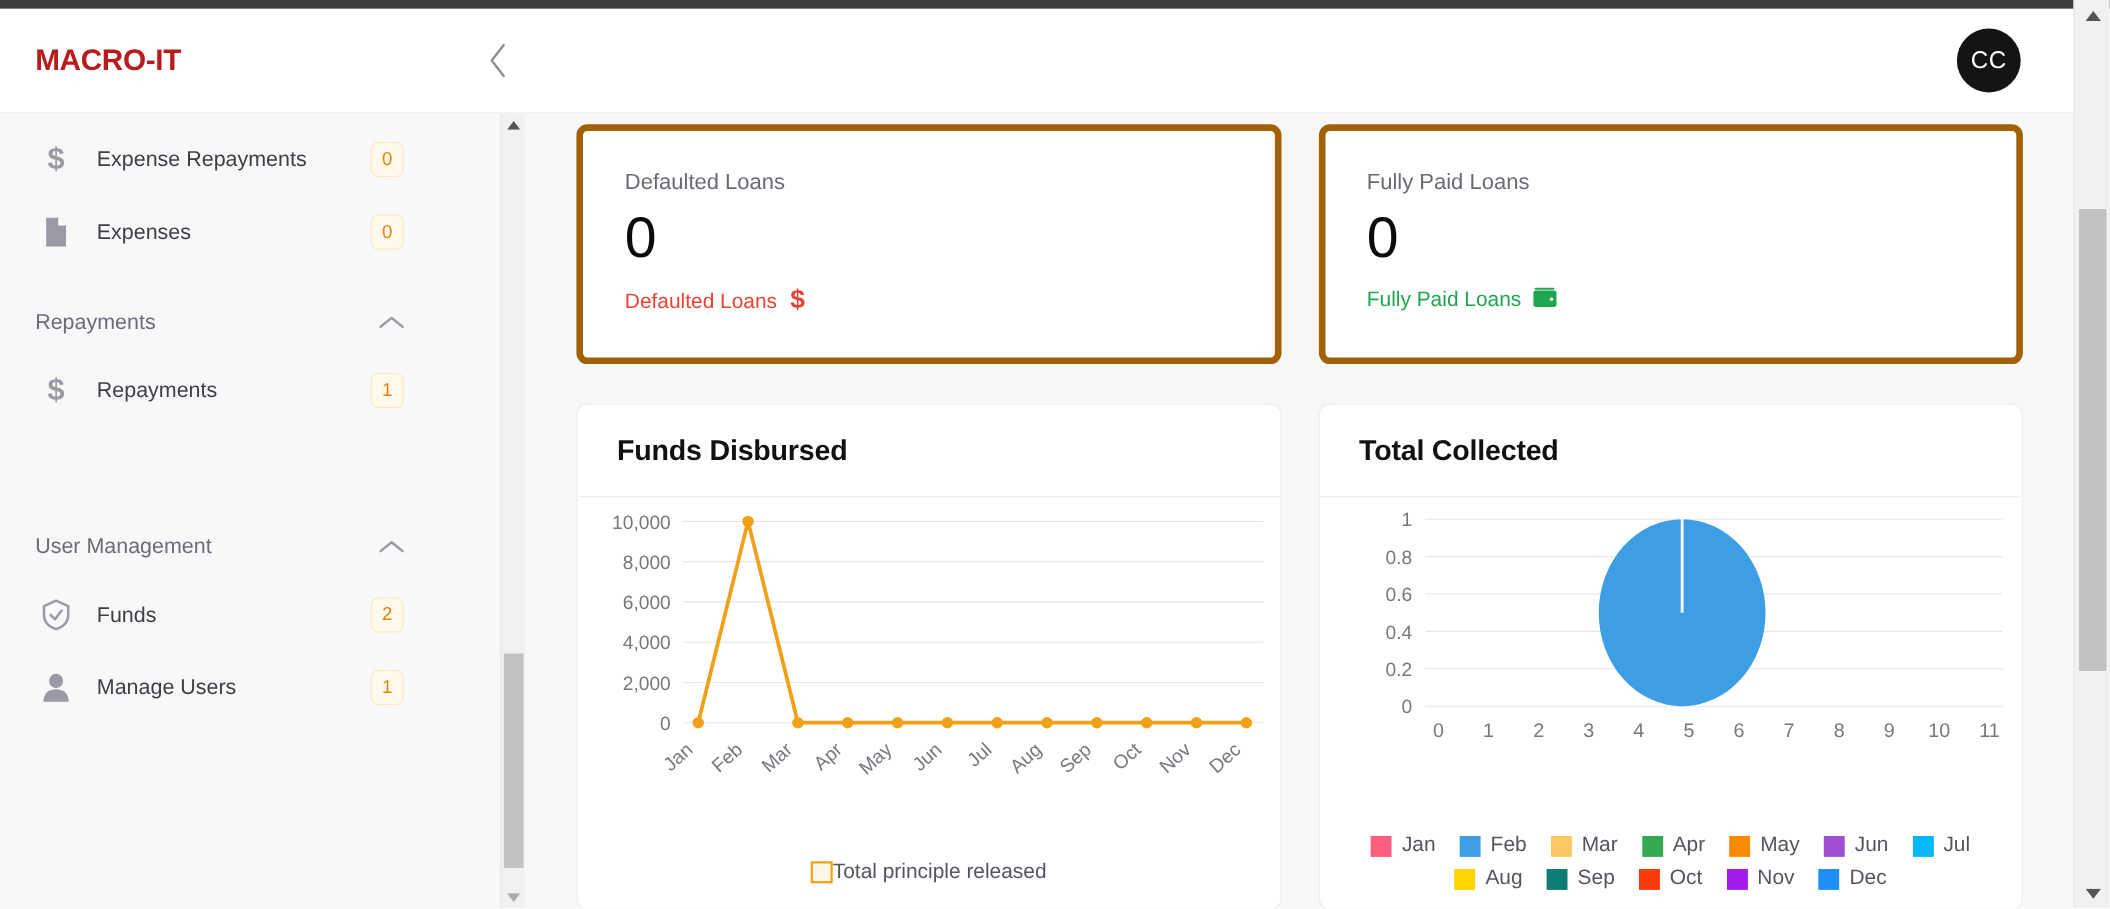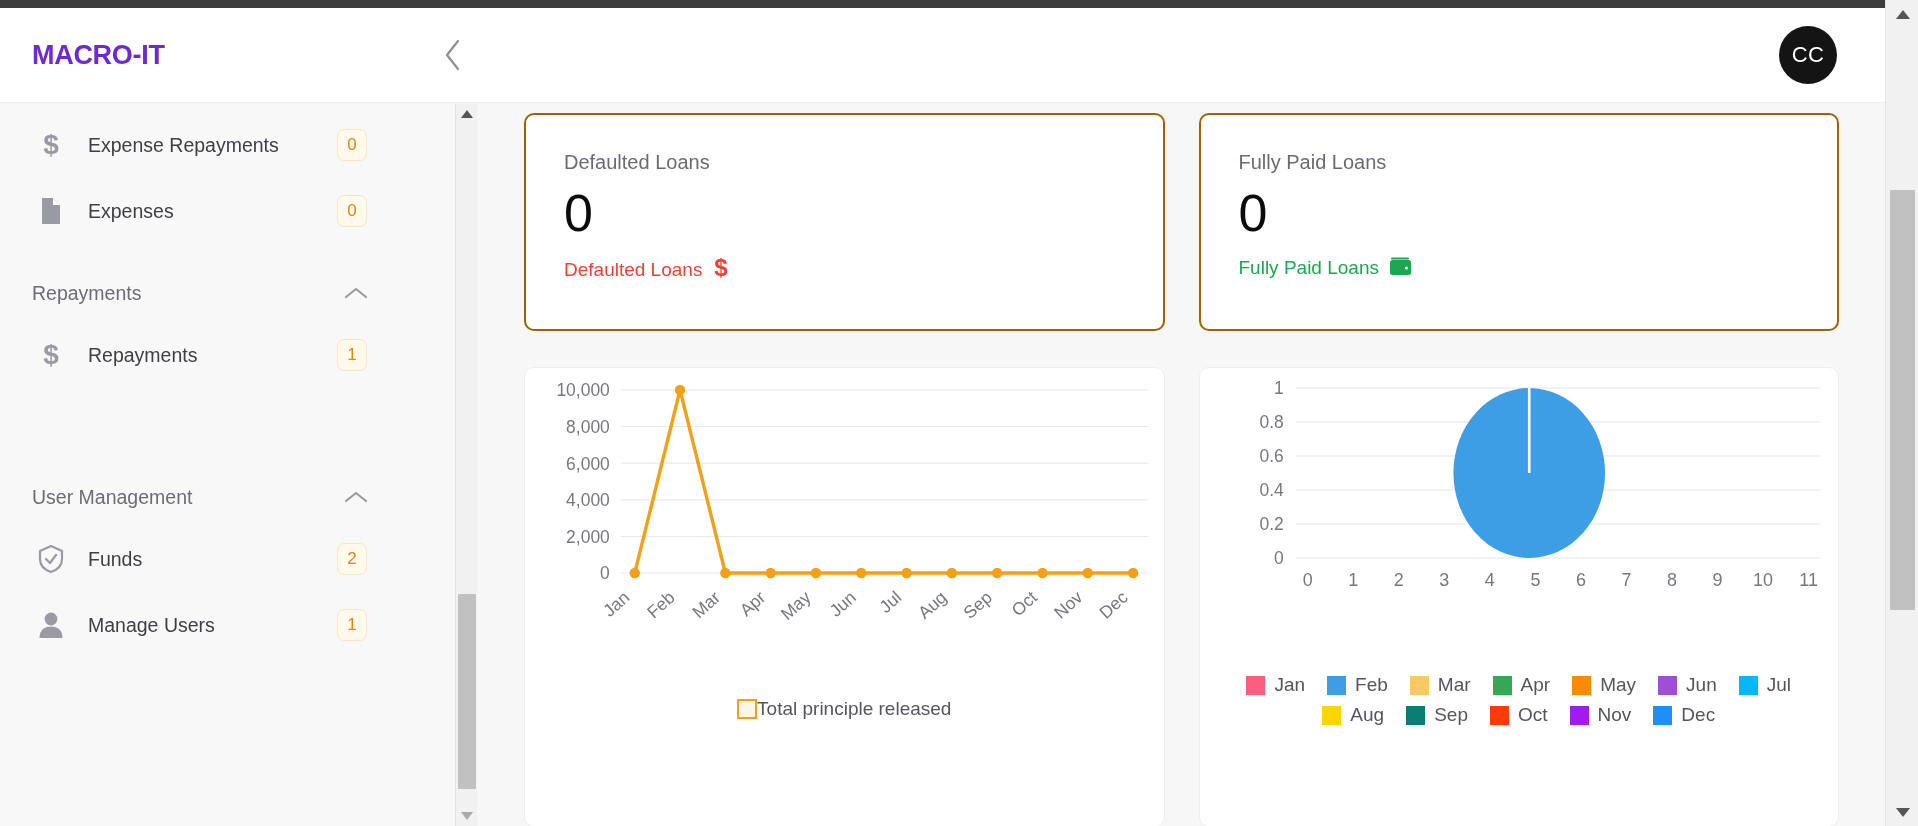--- a/index.html
+++ b/index.html
@@ -29,21 +29,21 @@
     width: 1885px; height: 95px;
     background: #ffffff;
     border-bottom: 1px solid #ededf0;
     display: flex; align-items: center;
   }
   .brand {
     margin-left: 32px;
     font-size: 27px;
     font-weight: 700;
     letter-spacing: -0.3px;
-    color: #6d28d9;
+    color: #b91c1c;
   }
   .collapse-btn {
     margin-left: 270px;
     width: 36px; height: 36px;
     display: flex; align-items: center; justify-content: center;
     cursor: pointer;
   }
   .collapse-btn svg { display:block; }
   .avatar {
     position: absolute; right: 48px; top: 18px;
@@ -172,21 +172,21 @@
     overflow: hidden;
   }
   .cards-row {
     display: flex;
     gap: 34px;
     padding: 9px 46px 0 46px;
   }
   .stat-card {
     flex: 1 1 0;
     background: #ffffff;
-    border: 2px solid #a16207;
+    border: 6px solid #a16207;
     border-radius: 10px;
     height: 218px;
     padding: 36px 38px;
   }
   .stat-title {
     font-size: 20px;
     color: #6a6a76;
     margin-bottom: 12px;
   }
   .stat-value {
@@ -409,20 +409,21 @@
             </svg>
           </span>
         </div>
       </div>
 
     </section>
 
     <section class="charts-row">
 
       <div class="chart-card">
+        <div class="chart-head">Funds Disbursed</div>
         <div class="chart-body">
           <div class="lc-wrap">
             <svg id="line-chart" width="100%" height="290" viewBox="0 0 640 290" preserveAspectRatio="none">
                 <line x1="96" y1="205" x2="625" y2="205" stroke="#e6e6ea" stroke-width="1"></line>
                 <text x="85" y="211.5" text-anchor="end" fill="#77777f" font-family="Liberation Sans, sans-serif" font-size="17.5">0</text>
                 <line x1="96" y1="168.4" x2="625" y2="168.4" stroke="#e6e6ea" stroke-width="1"></line>
                 <text x="85" y="174.9" text-anchor="end" fill="#77777f" font-family="Liberation Sans, sans-serif" font-size="17.5">2,000</text>
                 <line x1="96" y1="131.8" x2="625" y2="131.8" stroke="#e6e6ea" stroke-width="1"></line>
                 <text x="85" y="138.3" text-anchor="end" fill="#77777f" font-family="Liberation Sans, sans-serif" font-size="17.5">4,000</text>
                 <line x1="96" y1="95.2" x2="625" y2="95.2" stroke="#e6e6ea" stroke-width="1"></line>
@@ -459,20 +460,21 @@
               </svg>
             <div class="lc-legend">
               <span class="swatch"></span>
               <span>Total principle released</span>
             </div>
           </div>
         </div>
       </div>
 
       <div class="chart-card">
+        <div class="chart-head">Total Collected</div>
         <div class="chart-body">
           <svg id="pie-chart" width="100%" height="255" viewBox="0 0 640 255" preserveAspectRatio="none">
               <line x1="96" y1="190" x2="622" y2="190" stroke="#e6e6ea" stroke-width="1"></line>
               <text x="84" y="196.5" text-anchor="end" fill="#77777f" font-family="Liberation Sans, sans-serif" font-size="17.5">0</text>
               <line x1="96" y1="156" x2="622" y2="156" stroke="#e6e6ea" stroke-width="1"></line>
               <text x="84" y="162.5" text-anchor="end" fill="#77777f" font-family="Liberation Sans, sans-serif" font-size="17.5">0.2</text>
               <line x1="96" y1="122" x2="622" y2="122" stroke="#e6e6ea" stroke-width="1"></line>
               <text x="84" y="128.5" text-anchor="end" fill="#77777f" font-family="Liberation Sans, sans-serif" font-size="17.5">0.4</text>
               <line x1="96" y1="88" x2="622" y2="88" stroke="#e6e6ea" stroke-width="1"></line>
               <text x="84" y="94.5" text-anchor="end" fill="#77777f" font-family="Liberation Sans, sans-serif" font-size="17.5">0.6</text>

